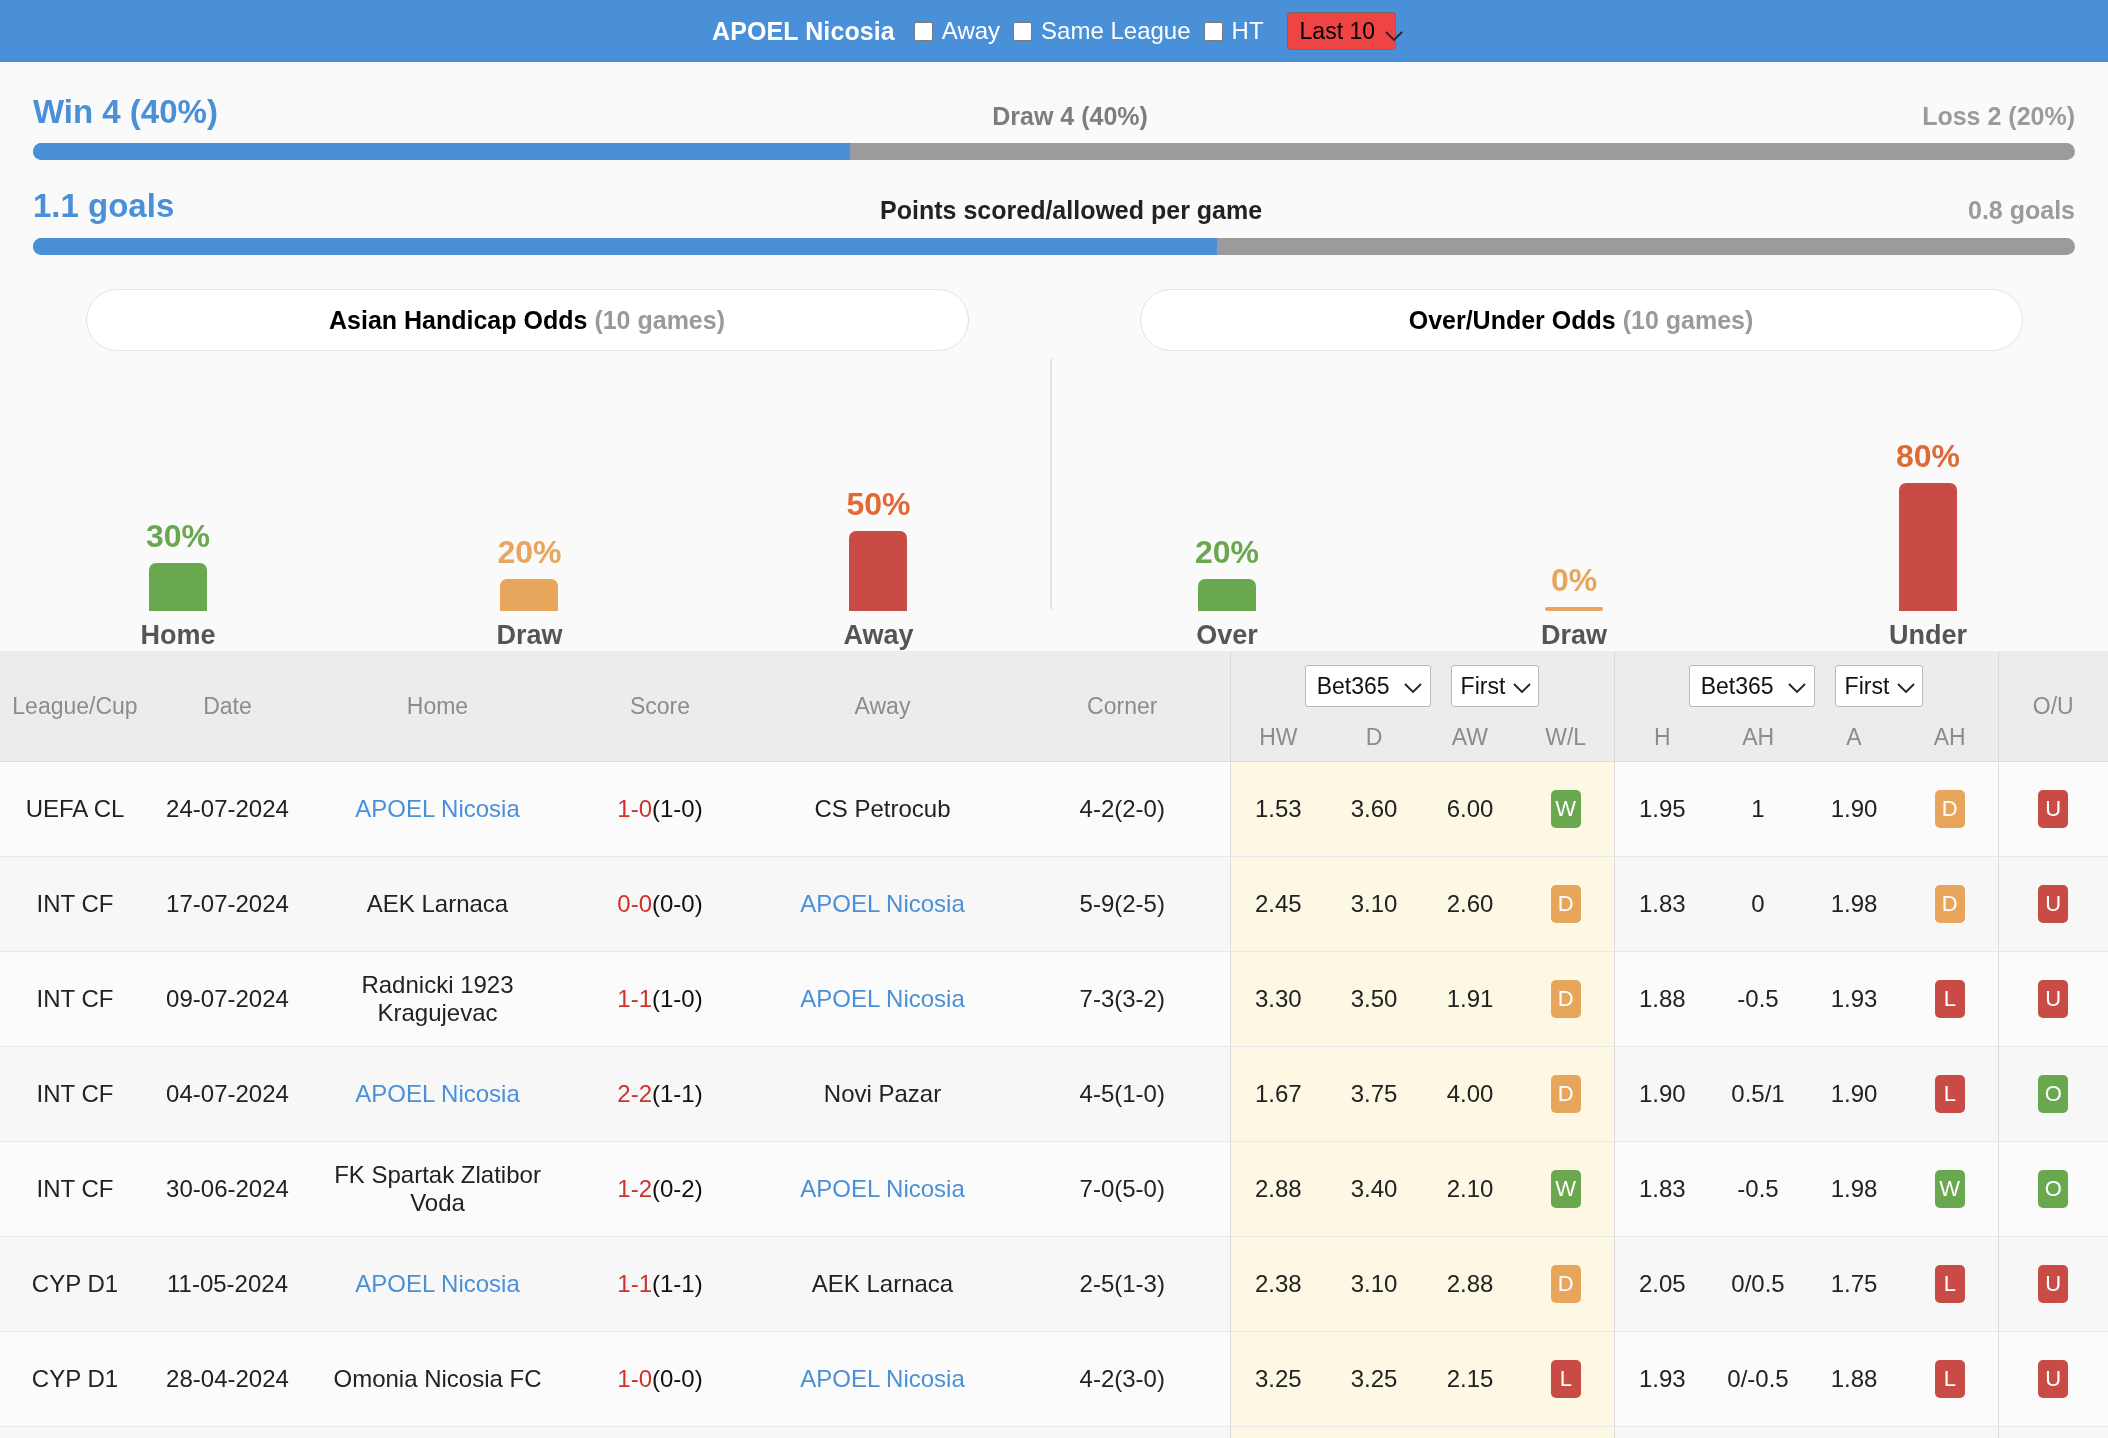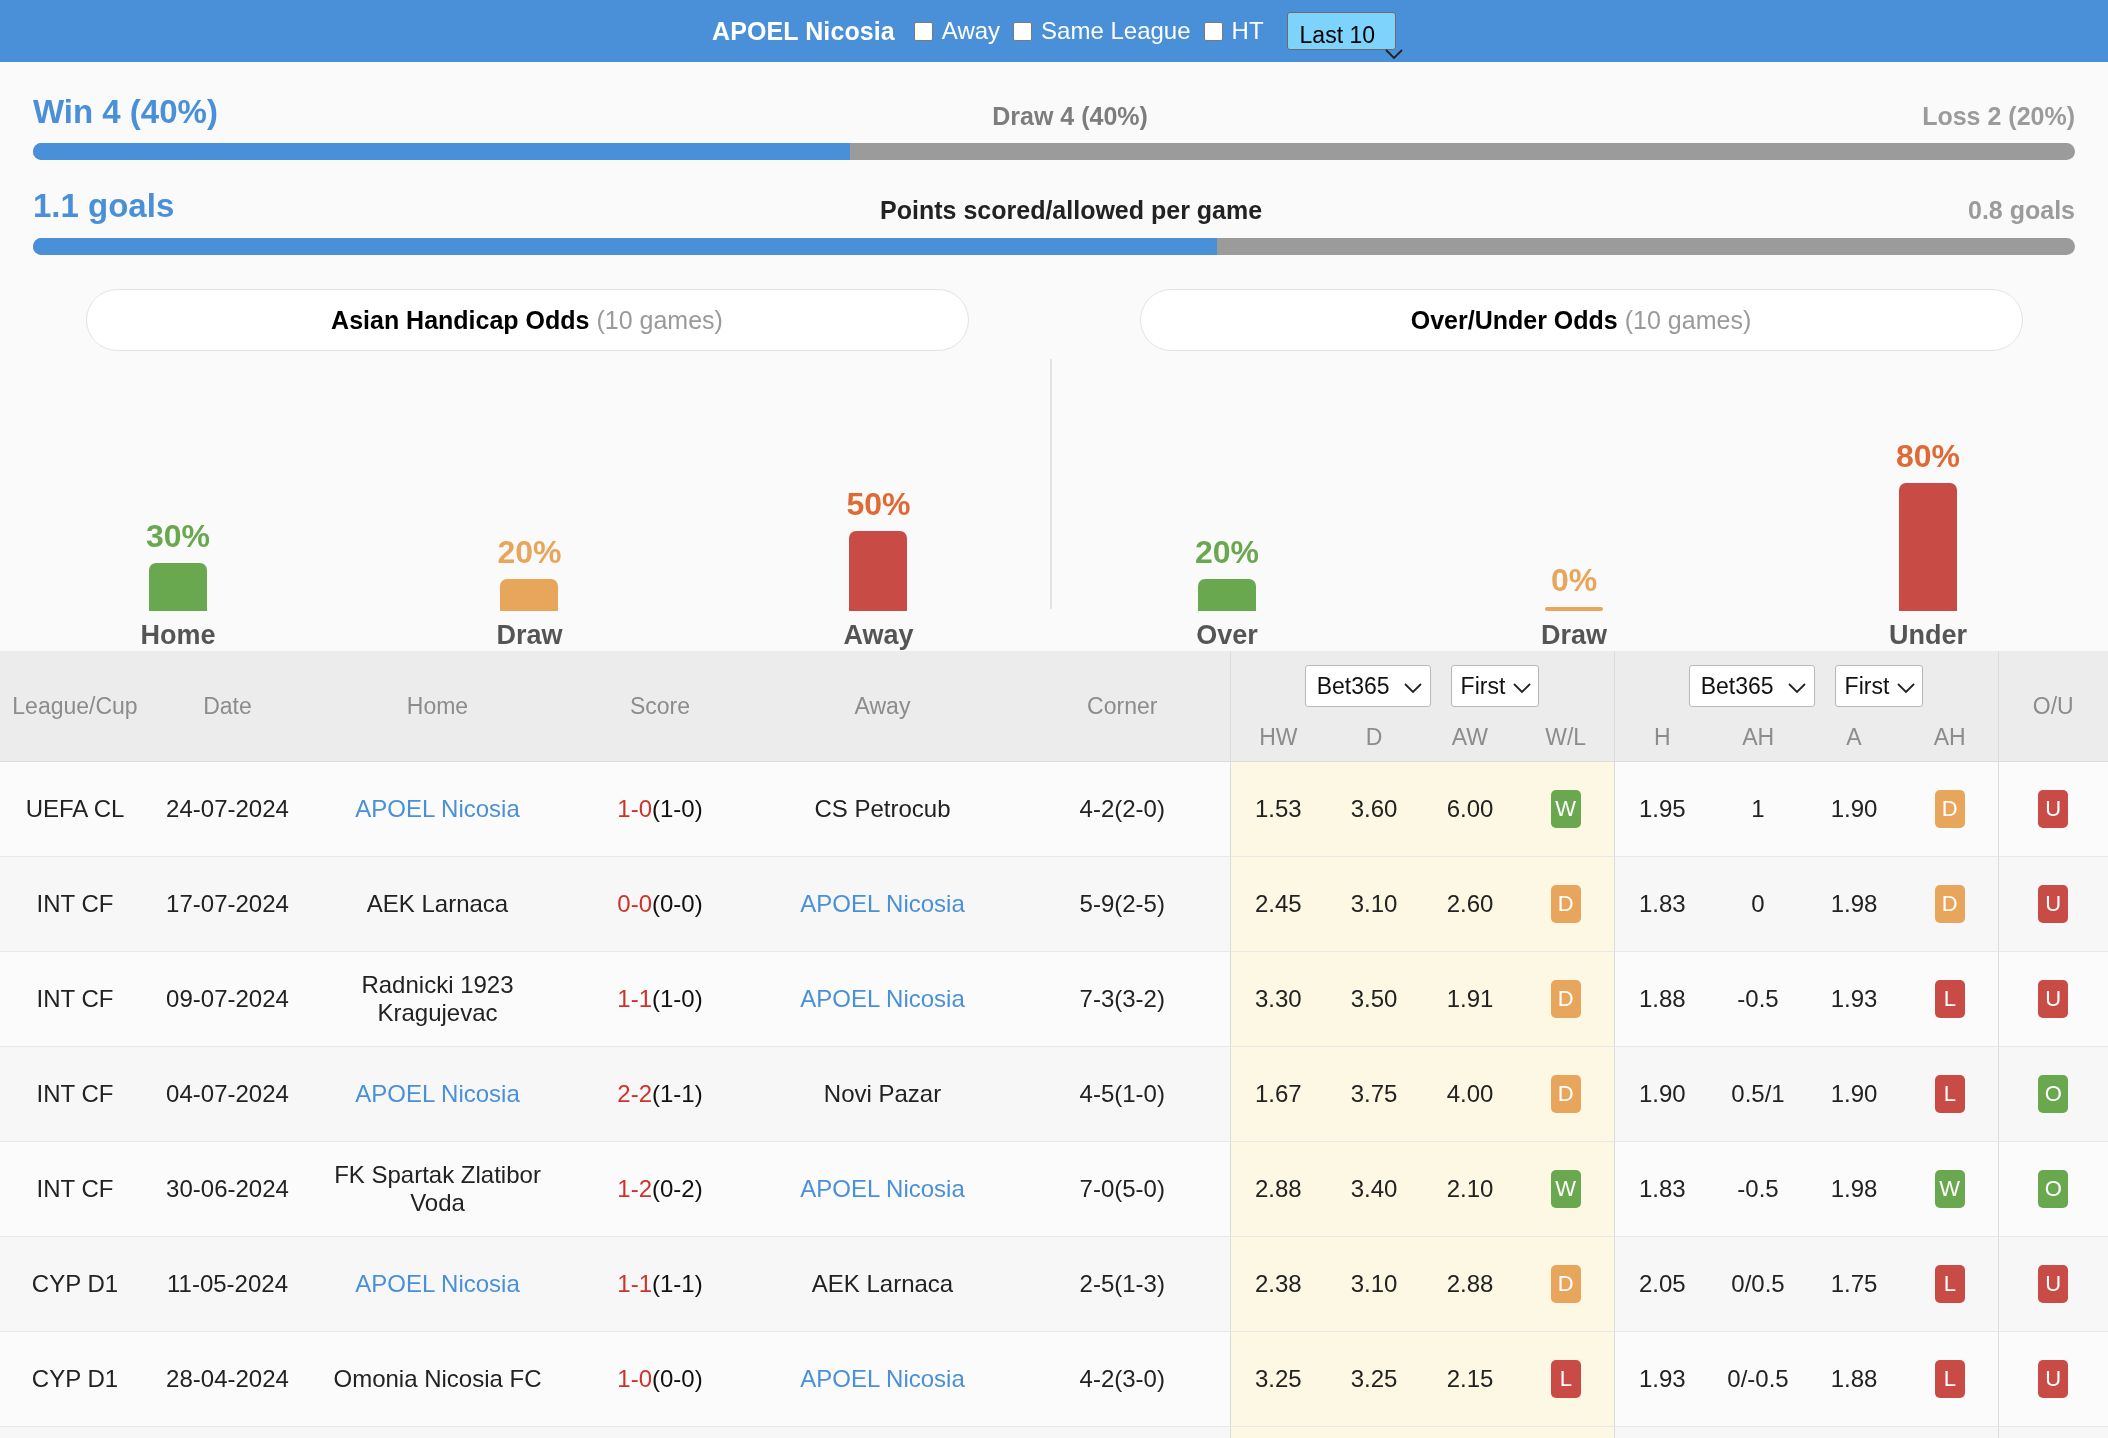--- a/index.html
+++ b/index.html
@@ -23,23 +23,23 @@
   }
   .team-name { font-size: 25px; font-weight: bold; color:#fff; letter-spacing:.1px; margin-right: 6px;}
   .chk-wrap { display: flex; align-items: center; gap: 9px; }
   .chk-box {
     width: 19px; height: 19px; background: #fff;
     border: 1px solid #7a7a7a; border-radius: 2px; display:block;
   }
   .chk-label { font-size: 24px; color: #ffffff; }
   .sel {
     margin-left: 10px;
-    background: #7dd3fc; border: 1px solid #6b6b6b; border-radius: 3px;
+    background: #ef4444; border: 1px solid #6b6b6b; border-radius: 3px;
     height: 38px; padding: 0 10px 0 12px;
-    display: flex; align-items: flex-end; gap: 10px;
+    display: flex; align-items: center; gap: 10px;
     font-size: 23px; color: #000;
   }
   .caret { width: 0; height: 0; position: relative; display:inline-block; }
   .caret svg { display:block; }
 
   
   .statblock { padding: 0 33px; background:#fafafa; }
   .stat-labels {
     display: flex; justify-content: space-between; align-items: flex-end;
     padding-top: 31px; padding-bottom: 12px;
@@ -63,21 +63,21 @@
   .odds-btn-row {
     display: flex; gap: 0; padding: 34px 0 0 0; background:#fafafa;
   }
   .odds-btn-cell { width: 50%; display: flex; justify-content: center; }
   .odds-btn {
     width: 883px; height: 62px; background: #ffffff;
     border: 1px solid #e3e3e3; border-radius: 31px;
     display: flex; align-items: center; justify-content: center;
     font-size: 25px; color: #000; font-weight: bold;
   }
-  .odds-btn .muted { color: #9a9a9a; font-weight: normal; margin-left: 7px; }
+  .odds-btn .muted { color: #9a9a9a; font-weight: bold; margin-left: 7px; }
 
   
   .charts {
     display: flex; position: relative; background:#fafafa;
     height: 300px; padding-top: 6px;
   }
   .chart-half { width: 50%; display: flex; align-items: flex-end; justify-content: space-around; padding-bottom: 0; }
   .chart-divider {
     position: absolute; left: 1050px; top: 8px; width: 2px; height: 250px;
     background: #e2e2e2;

